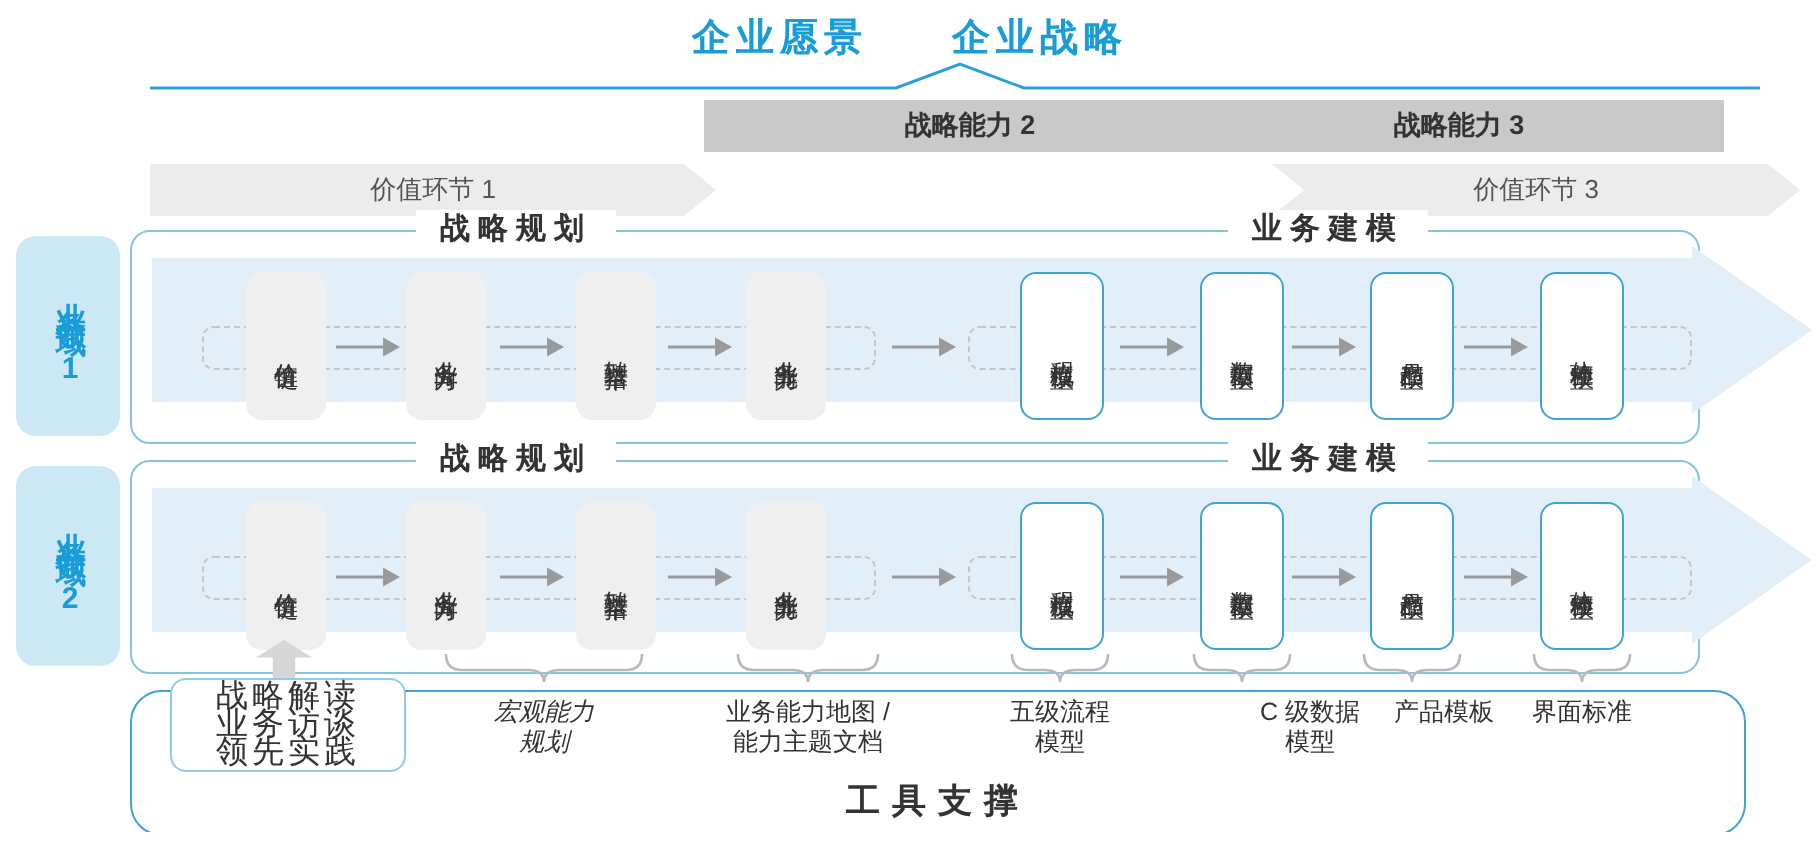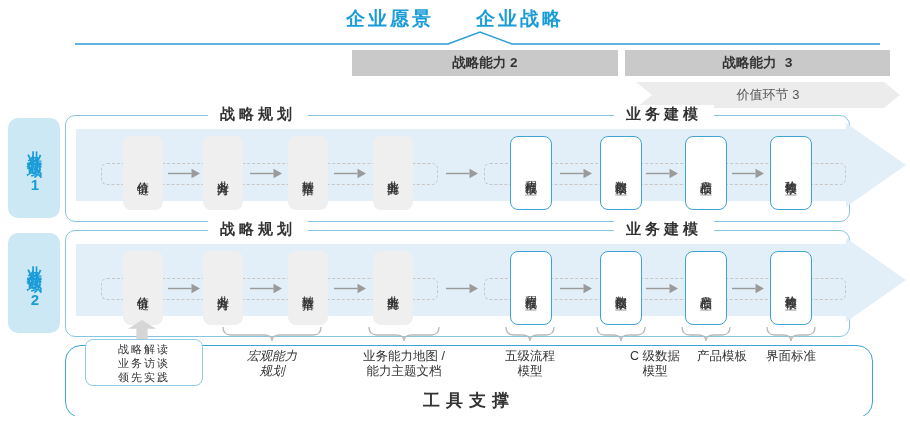--- a/index.html
+++ b/index.html
@@ -44,21 +44,21 @@
 
   
   .up-arrow { position:absolute; left:128px; top:320px; width:28px; height:22px; background:#d6d6d6;
     clip-path: polygon(50% 0, 100% 40%, 70% 40%, 70% 100%, 30% 100%, 30% 40%, 0 40%); }
   .brace { position:absolute; top:326px; }
   .anno { position:absolute; top:349px; transform:translateX(-50%);
     font-size:12.5px; line-height:15px; text-align:center; color:#333; white-space:nowrap; }
   .practice-box { position:absolute; left:85px; top:339px; width:118px; height:47px;
     background:#fff; border:1.2px solid #8ecce8; border-radius:8px;
     display:flex; flex-direction:column; align-items:center; justify-content:center;
-    font-size:11px; line-height:14px; color:#333; letter-spacing:2px; }
+    font-size:16px; line-height:14px; color:#333; letter-spacing:2px; }
 
   
   .tool-box { position:absolute; left:65px; top:345px; width:808px; height:73px;
     border:1.5px solid #3fa3d5; border-radius:16px; }
   .tool-title { position:absolute; left:50%; bottom:5px; transform:translateX(-50%);
     font-size:17px; font-weight:bold; letter-spacing:6px; color:#333; white-space:nowrap; }
 </style>
 </head>
 <body>
 
@@ -68,24 +68,27 @@
     <span>企业愿景</span>
     <span>企业战略</span>
   </div>
   <svg class="caret-svg" width="910" height="50">
     <path d="M75,44 L448,44 L480,32 L512,44 L880,44" fill="none" stroke="#2b9fd8" stroke-width="1.5"></path>
   </svg>
 
   <div class="band-seg band-dark" style="left:352px;width:266px;">
       <span>战略能力 2</span>
     </div>
-  <div class="band-seg band-dark" style="left:625px;width:265px;font-family:Liberation Mono, monospace;">
+  <div class="band-seg band-dark" style="left:597px;width:265px;">
       <span>战略能力 3</span>
     </div>
 
+  <div class="band-seg band-light chev-right" style="left:75px;width:283px;">
+      <span>价值环节 1</span>
+    </div>
   <div class="band-seg band-light chev-both" style="left:636px;width:264px;">
       <span>价值环节 3</span>
     </div>
 
   <div class="domain-label" style="top:118px;height:100px;">业务领域 1</div>
   <div class="domain-label" style="top:233px;height:100px;">业务领域 2</div>
 
   <div class="row" style="top:115px;">
     <div class="big-arrow"></div>
     <div class="dash-track" style="left:35px;width:337px;"></div>

